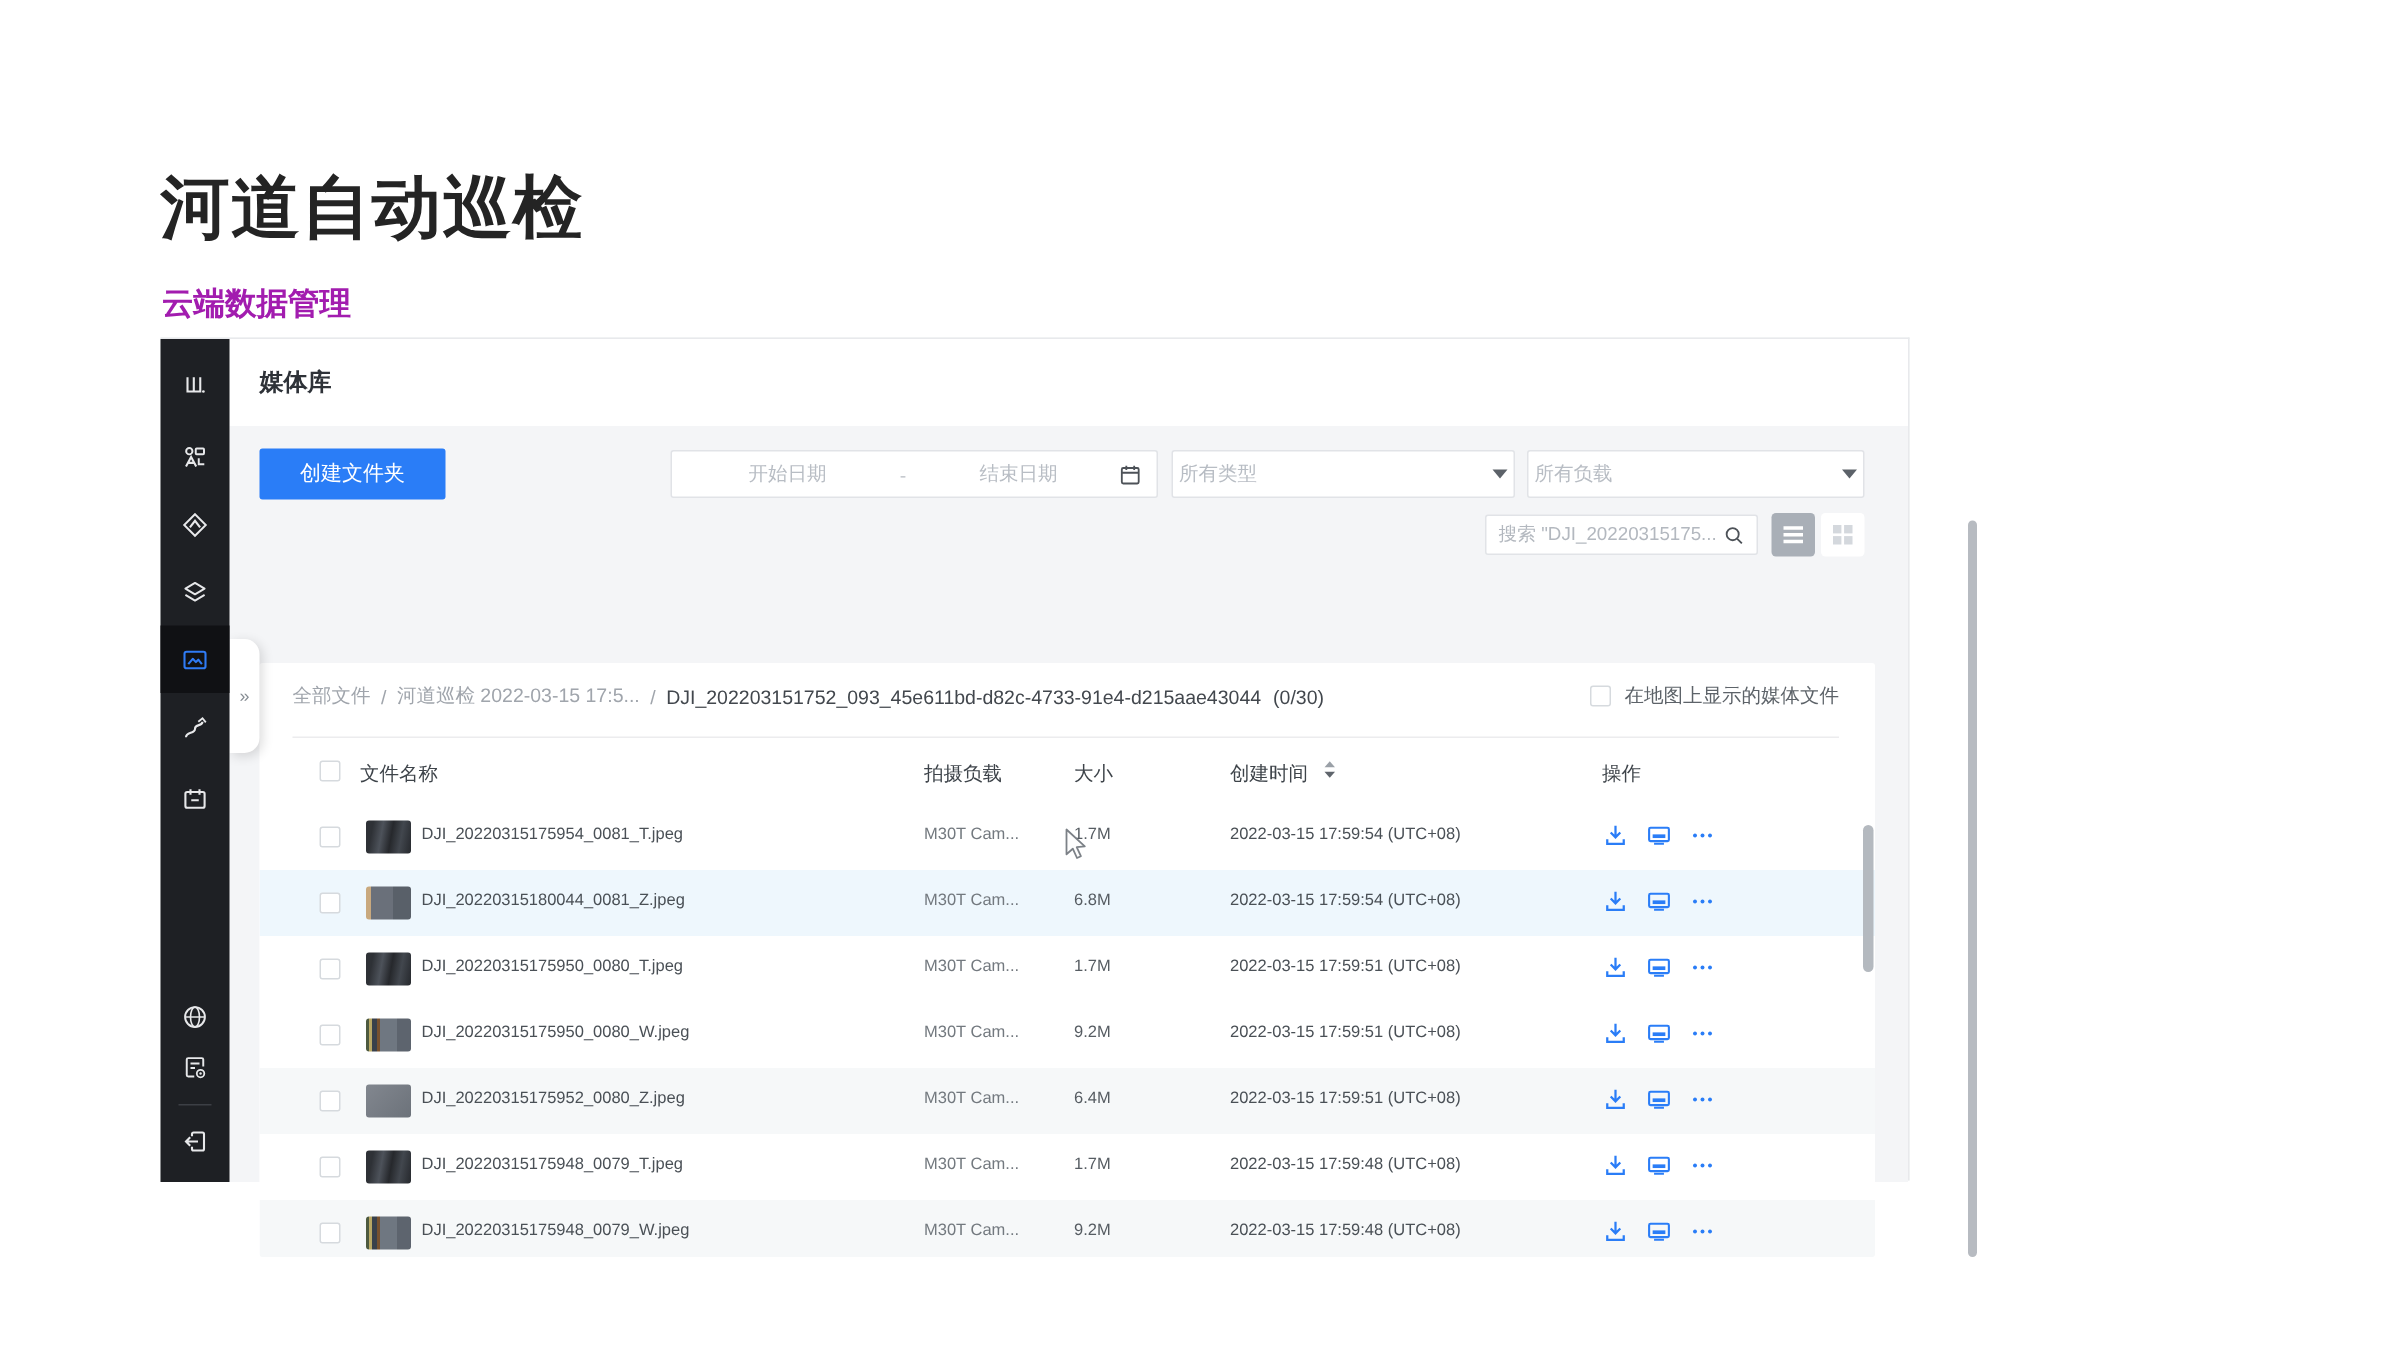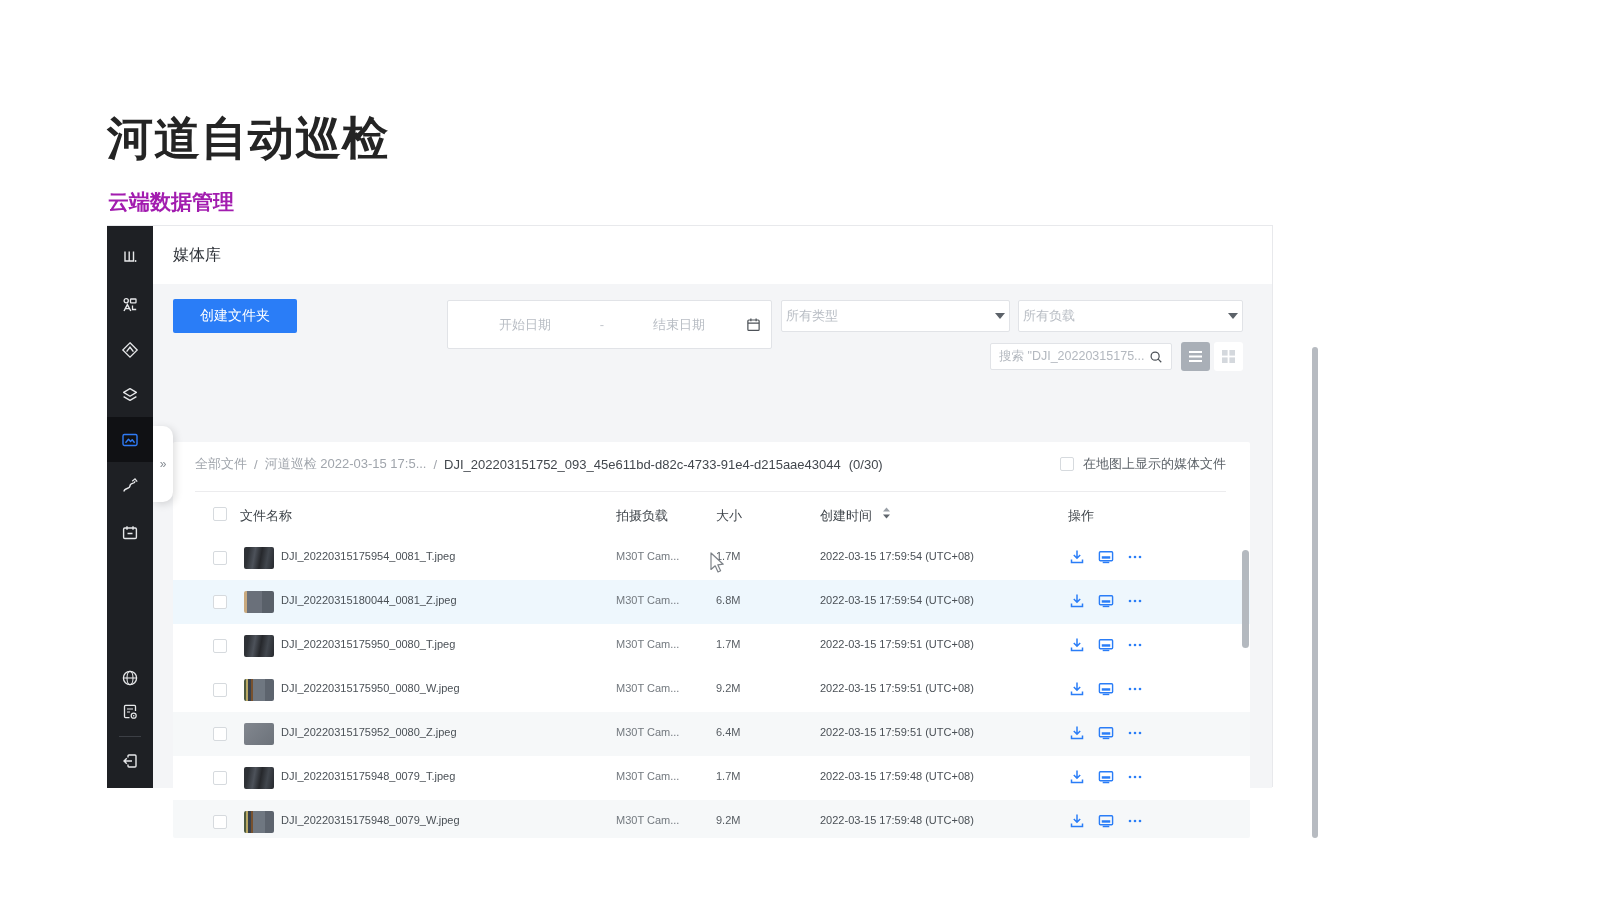--- a/index.html
+++ b/index.html
@@ -27,27 +27,27 @@
   .side-item svg{display:block;}
   .side-item.active{background:var(--sidebar-active);}
   .side-divider{position:absolute;left:12px;width:22px;height:1px;background:#3c3f45;}
   .expander{position:absolute;left:46px;top:200px;width:20px;height:76px;background:#fff;
     border-radius:0 10px 10px 0;box-shadow:2px 2px 8px rgba(0,0,0,.14);display:flex;
     align-items:center;justify-content:center;font-size:12px;color:#868c93;cursor:pointer;z-index:2;}
 
   
   .main{position:absolute;left:46px;top:0;right:0;height:562px;}
   .topbar{position:absolute;left:0;top:0;right:0;height:58px;background:#fff;}
-  .topbar .title{position:absolute;left:20px;top:19px;font-size:16px;color:#2e3238;font-weight:400;}
+  .topbar .title{position:absolute;left:20px;top:19px;font-size:16px;color:#2e3238;font-weight:700;}
   .body{position:absolute;left:0;top:58px;right:0;bottom:0;background:#f4f5f7;}
 
   
   .btn-primary{position:absolute;left:20px;top:15px;width:124px;height:34px;background:var(--accent);
     color:#fff;font-size:14px;border:none;border-radius:2px;cursor:pointer;}
-  .datebox{position:absolute;left:294px;top:16px;width:325px;height:49px;background:#fff;
+  .datebox{position:absolute;left:294px;top:16px;width:325px;height:32px;background:#fff;
     border:1px solid #e1e3e7;border-radius:2px;display:flex;align-items:center;
     font-size:13px;color:#b8bdc4;padding:0 10px;cursor:pointer;justify-content:center;}
   .datebox .ph{flex:1;text-align:center;}
   .datebox .dash{width:20px;text-align:center;color:#c3c7cd;}
   .selectbox{position:absolute;top:16px;height:32px;background:#fff;border:1px solid #e1e3e7;
     border-radius:2px;display:flex;align-items:center;font-size:13px;color:#b8bdc4;
     padding:0 4px;cursor:pointer;}
   .selectbox .caret{margin-left:auto;width:0;height:0;border-left:5px solid transparent;
     border-right:5px solid transparent;border-top:6px solid #5c6269;}
   .searchbox{position:absolute;left:837px;top:59px;width:182px;height:27px;background:#fff;

